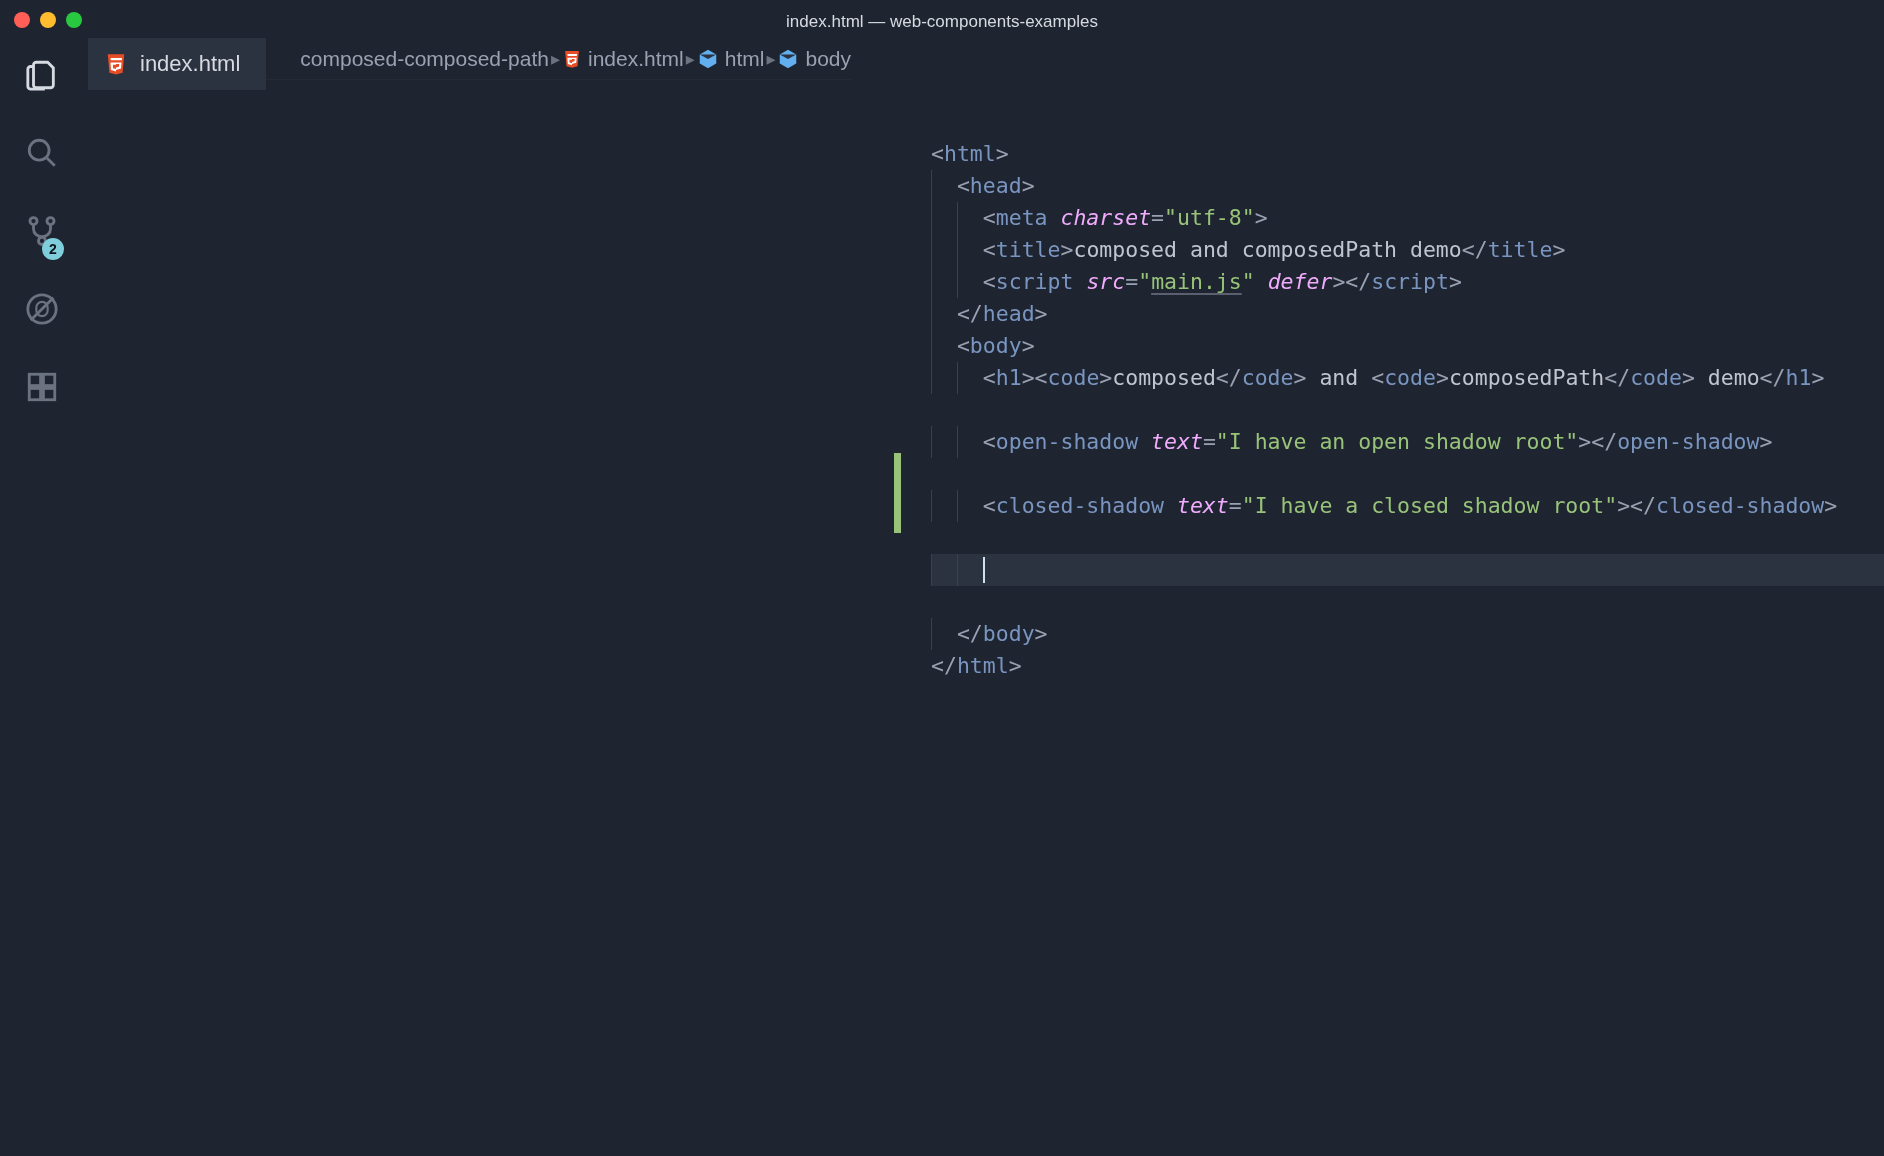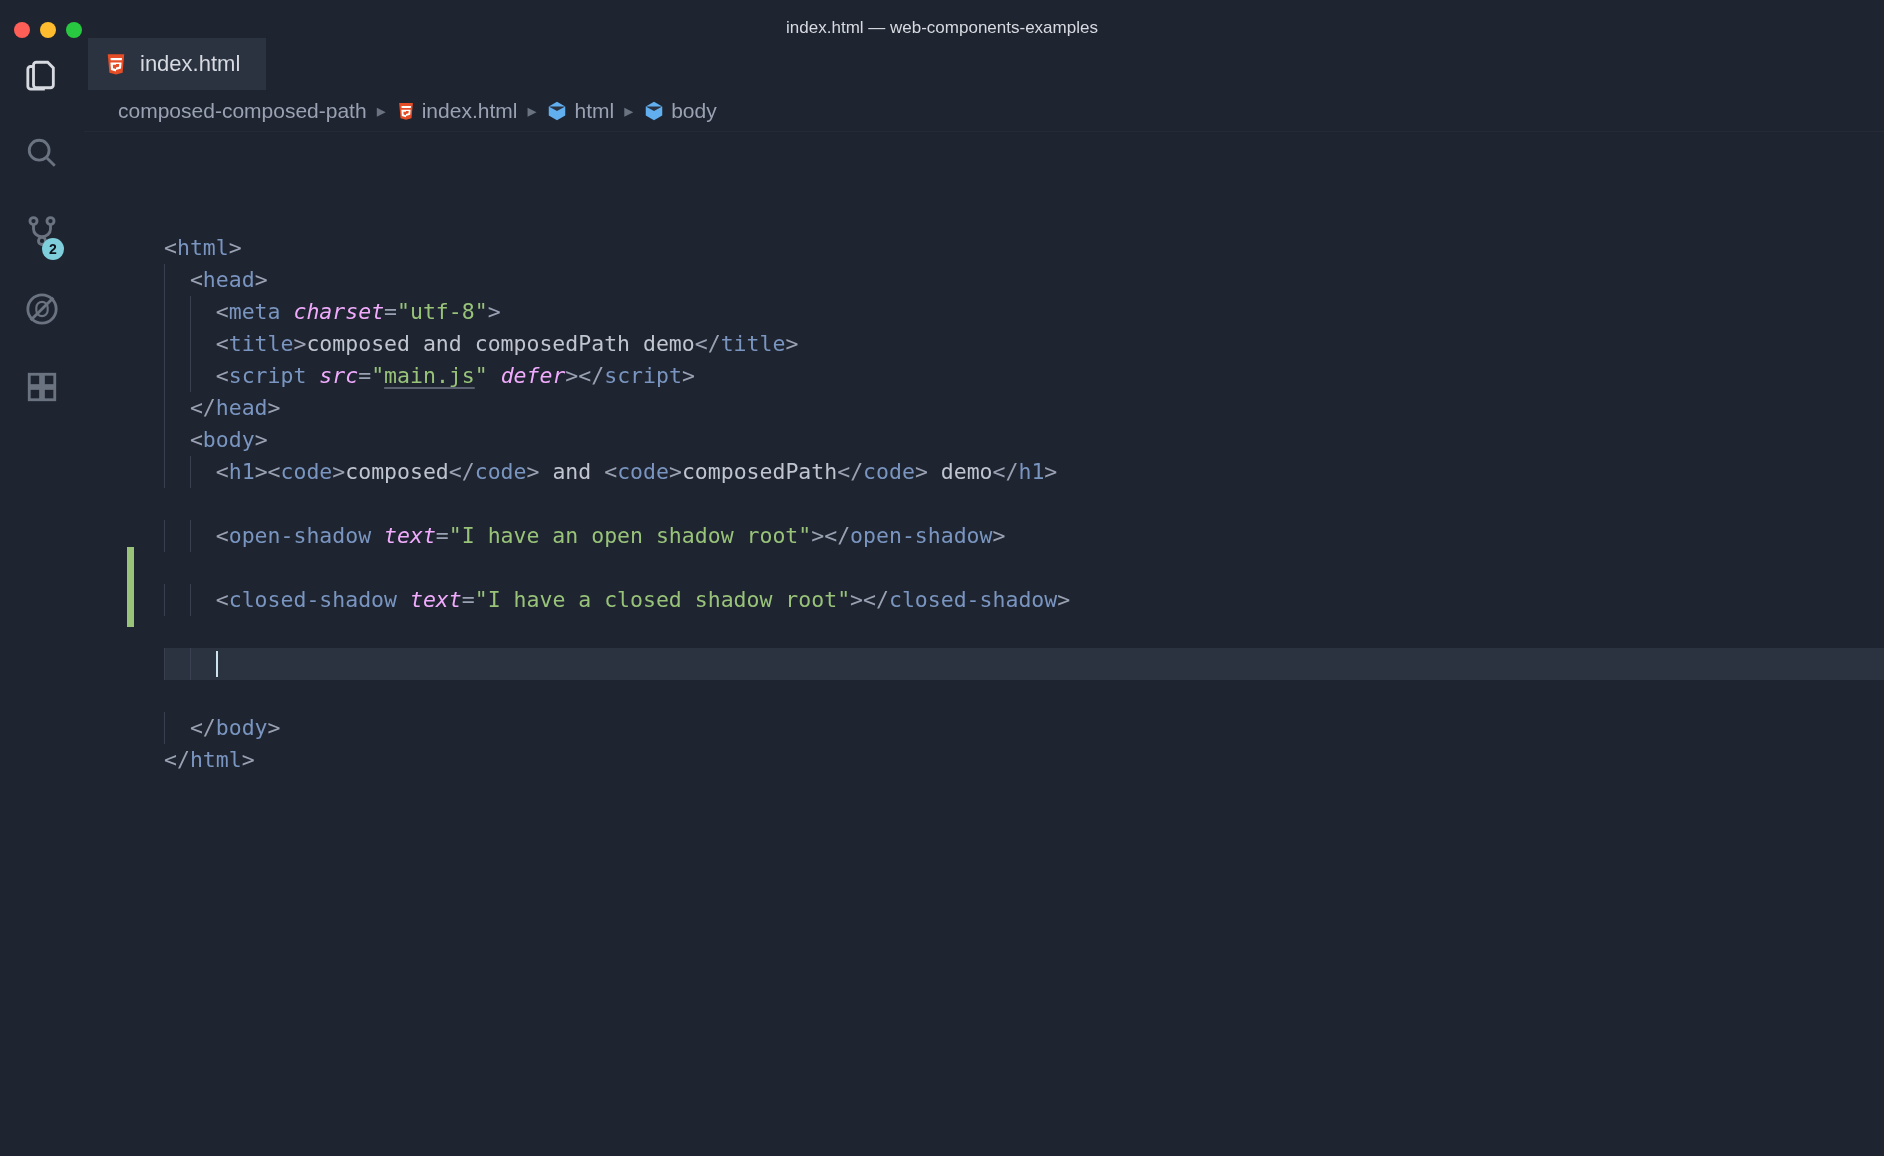--- a/index.html
+++ b/index.html
@@ -13,23 +13,23 @@
     height: 1156px;
     overflow: hidden;
     position: relative;
   }
 
   
   .titlebar {
     height: 38px;
     background: #1e2430;
     display: flex;
-    align-items: flex-end;
-    position: relative;
-    padding: 0 14px;
+    align-items: flex-start;
+    position: relative;
+    padding: 12px 14px;
   }
   .traffic-lights {
     display: flex;
     gap: 10px;
     align-items: center;
   }
   .tl { width: 16px; height: 16px; border-radius: 50%; }
   .tl-close    { background: #ff5f57; }
   .tl-minimize { background: #febc2e; }
   .tl-zoom     { background: #28c840; }
@@ -72,21 +72,21 @@
     border-radius: 999px;
     min-width: 22px; height: 22px;
     display: flex; align-items: center; justify-content: center;
     font-size: 14px; font-weight: 600;
   }
 
   
   .editorcol {
     flex: 1;
     display: flex;
-    flex-direction: column;
+    flex-direction: row;
     background: #1e2430;
     min-width: 0;
   }
 
   
   .tabstrip {
     height: 52px;
     display: flex;
     align-items: flex-end;
     background: #1e2430;
@@ -103,21 +103,20 @@
     font-size: 22px;
     cursor: pointer;
   }
   .tab .tab-icon { display:flex; align-items:center; }
 
   
   .breadcrumb {
     height: 42px;
     display: flex;
     align-items: center;
-    gap: 8px;
     padding-left: 34px;
     color: #9aa1b2;
     font-size: 21px;
     border-top: 1px solid #1e2430;
     border-bottom: 1px solid rgba(255,255,255,0.03);
   }
   .breadcrumb .sep {
     color: #6b7280;
     padding: 0 2px;
     font-size: 18px;

